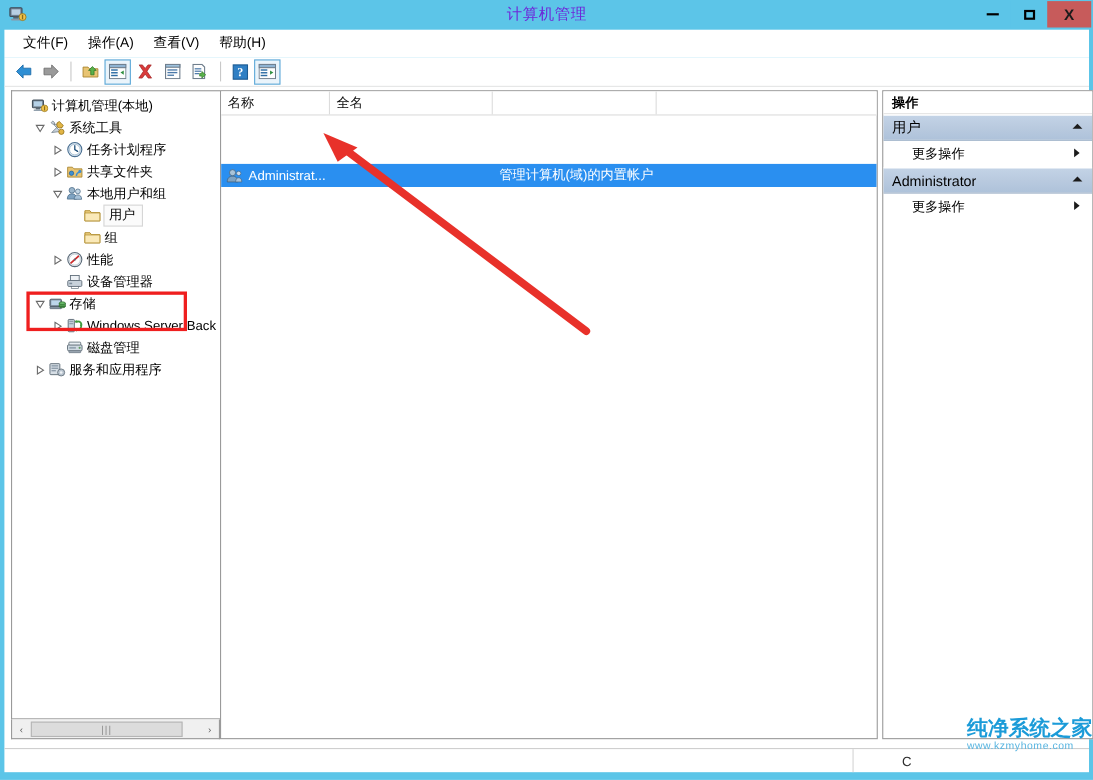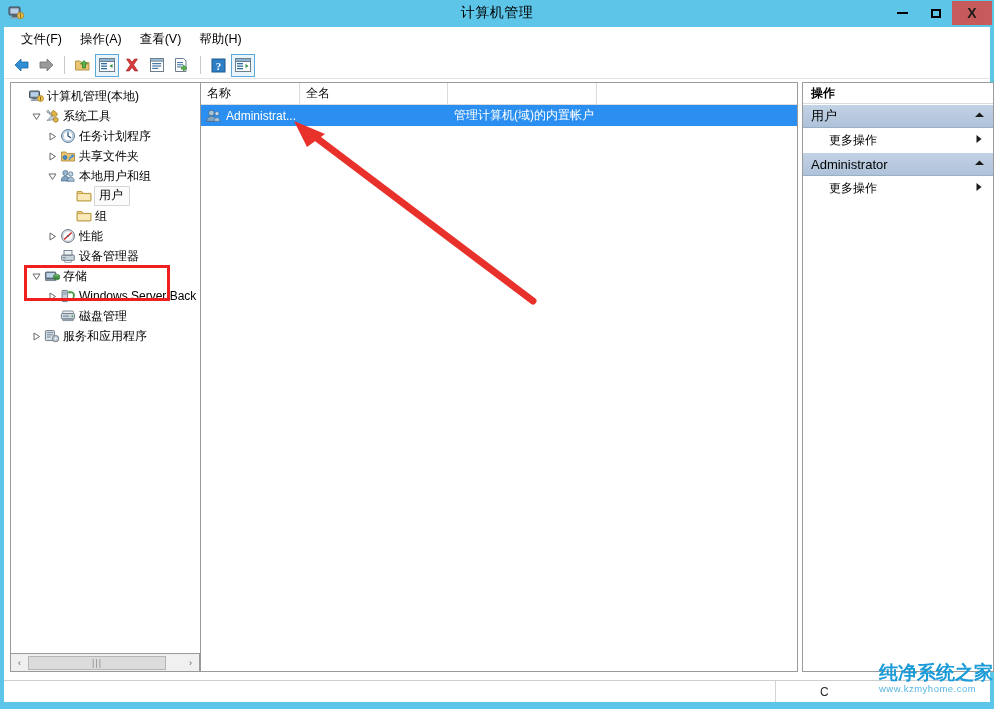--- a/index.html
+++ b/index.html
@@ -35,21 +35,21 @@
     position: absolute;
     left: 7px; top: 4px;
     width: 18px; height: 18px;
   }
   .titlebar-title {
     position: absolute;
     left: 0; top: 4px;
     width: 994px;
     text-align: center;
     font-size: 14px;
-    color: #000000;
+    color: #6d28d9;
     letter-spacing: 0.5px;
   }
   .win-buttons {
     position: absolute;
     right: 2px; top: 1px;
     display: flex;
     height: 24px;
   }
   .win-btn {
     width: 33px; height: 24px;
@@ -212,21 +212,21 @@
   }
   .lv-col {
     border-right: 1px solid #dcdcdc;
     display: flex; align-items: center;
     padding-left: 6px;
     font-size: 12px;
     box-sizing: border-box;
     cursor: default;
     color: #0b0b0b;
   }
-  .lv-rows { position: relative; }
+  .lv-rows { position: relative; margin-top: 44px; }
   .lv-row {
     height: 21px;
     display: flex;
     align-items: center;
     cursor: default;
     font-size: 12px;
   }
   .lv-row.selected { background: #2a8ff0; color: #ffffff; }
   .lv-cell {
     box-sizing: border-box;
@@ -313,21 +313,21 @@
   .anno-arrow {
     position: absolute;
     left: 0; top: 0;
     width: 994px; height: 709px;
     pointer-events: none;
   }
 
   
   .watermark {
     position: absolute;
-    right: 6px; bottom: 8px;
+    right: 6px; bottom: 18px;
     width: 148px; height: 44px;
     display: flex;
     align-items: center;
     pointer-events: none;
     gap: 35px;
   }
   .wm-text {
     display: flex;
     flex-direction: column;
     justify-content: center;

